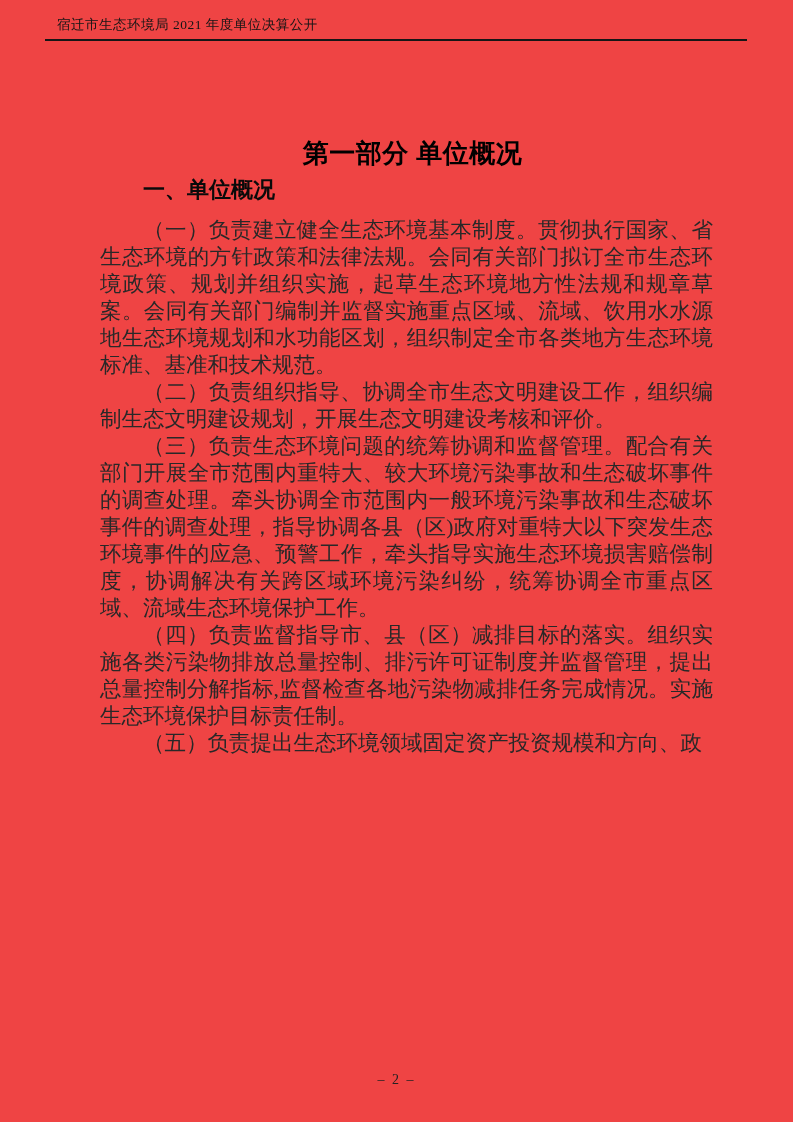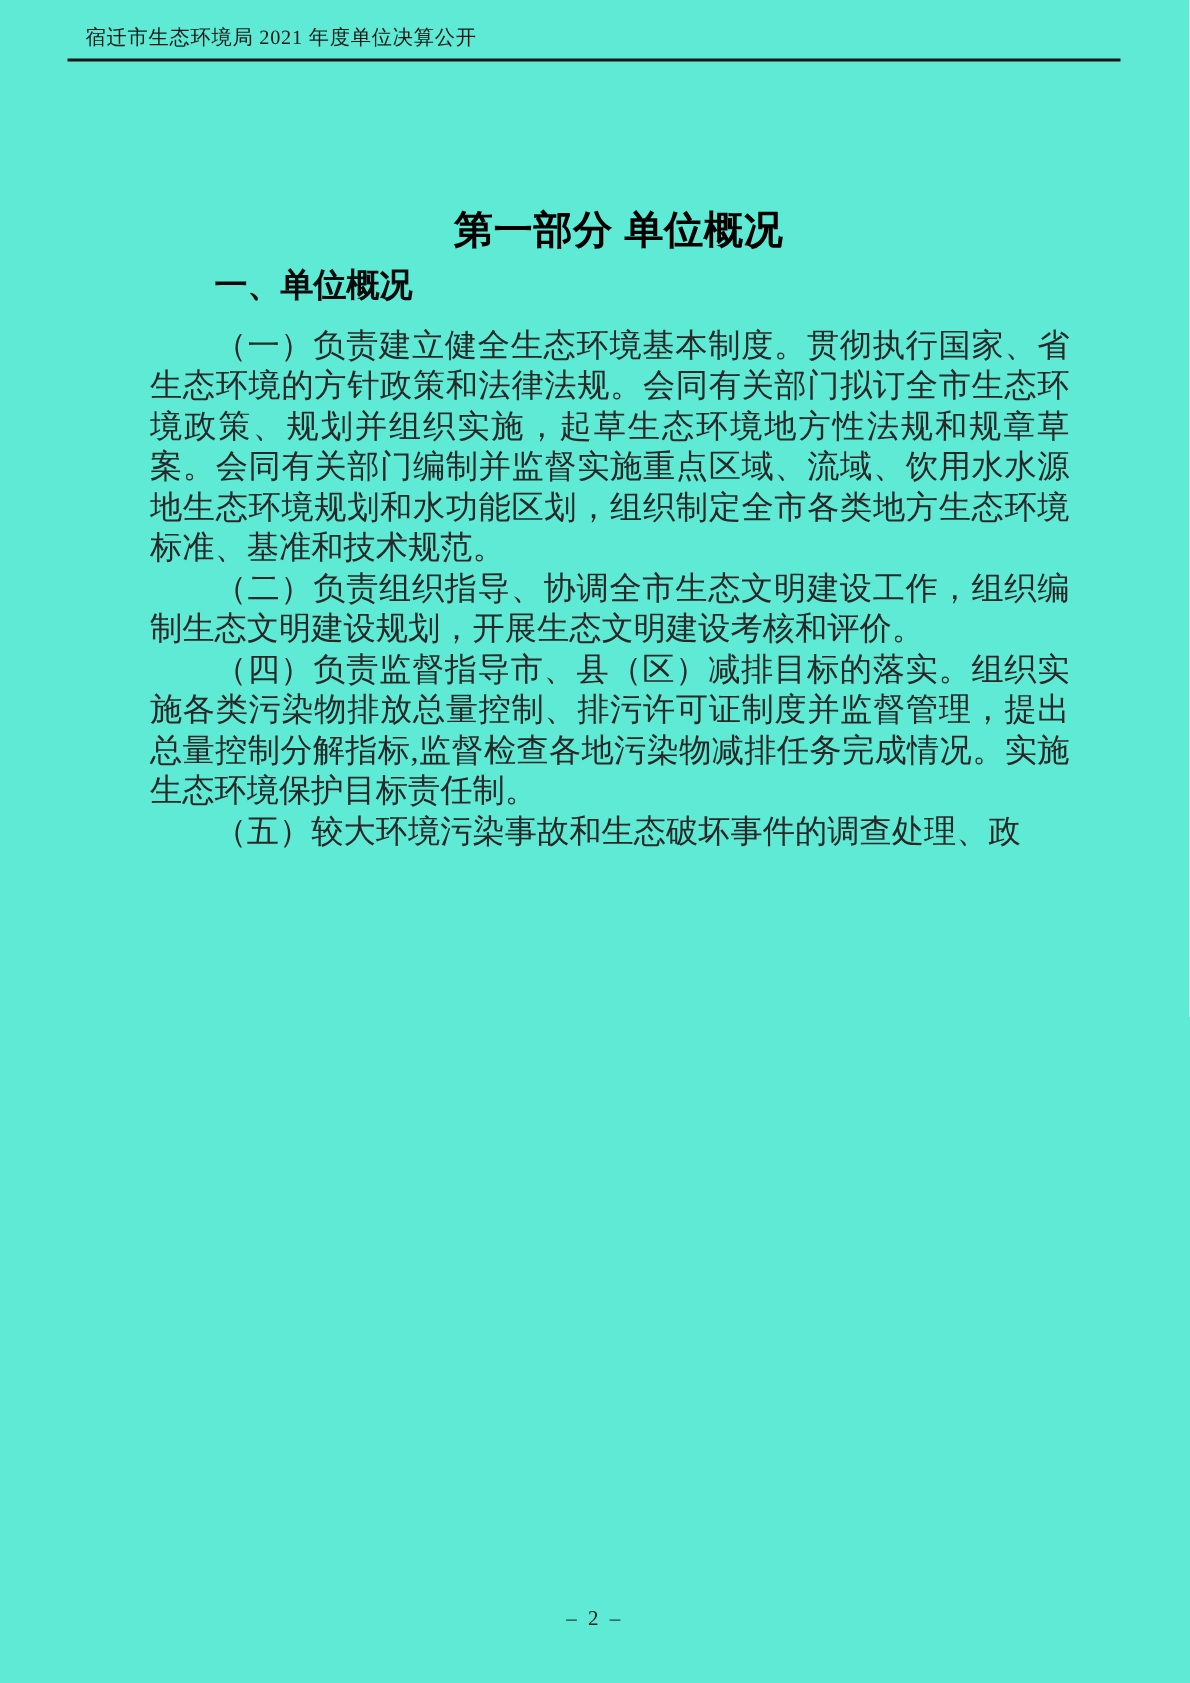--- a/index.html
+++ b/index.html
@@ -4,21 +4,21 @@
 <style>
   html, body {
     margin: 0;
     padding: 0;
     background: #ffffff;
   }
   .page {
     position: relative;
     width: 793px;
     height: 1122px;
-    background: #5eead4;
+    background: #ef4444;
     font-family: "Liberation Serif", "DejaVu Serif", serif;
     color: #1f1f1f;
     overflow: hidden;
   }
   
   .header {
     position: absolute;
     top: 0;
     left: 45px;
     right: 46px;
@@ -92,21 +92,22 @@
     <span class="header-text">宿迁市生态环境局 2021 年度单位决算公开</span>
   </div>
 
   <h1 class="doc-title">第一部分 单位概况</h1>
 
   <h2 class="section-heading">一、单位概况</h2>
 
   <div class="content">
     <p>（一）负责建立健全生态环境基本制度。贯彻执行国家、省生态环境的方针政策和法律法规。会同有关部门拟订全市生态环境政策、规划并组织实施，起草生态环境地方性法规和规章草案。会同有关部门编制并监督实施重点区域、流域、饮用水水源地生态环境规划和水功能区划，组织制定全市各类地方生态环境标准、基准和技术规范。</p>
     <p>（二）负责组织指导、协调全市生态文明建设工作，组织编制生态文明建设规划，开展生态文明建设考核和评价。</p>
+    <p>（三）负责生态环境问题的统筹协调和监督管理。配合有关部门开展全市范围内重特大、较大环境污染事故和生态破坏事件的调查处理。牵头协调全市范围内一般环境污染事故和生态破坏事件的调查处理，指导协调各县（区)政府对重特大以下突发生态环境事件的应急、预警工作，牵头指导实施生态环境损害赔偿制度，协调解决有关跨区域环境污染纠纷，统筹协调全市重点区域、流域生态环境保护工作。</p>
     <p>（四）负责监督指导市、县（区）减排目标的落实。组织实施各类污染物排放总量控制、排污许可证制度并监督管理，提出总量控制分解指标,监督检查各地污染物减排任务完成情况。实施生态环境保护目标责任制。</p>
-    <p>（五）较大环境污染事故和生态破坏事件的调查处理、政</p>
+    <p>（五）负责提出生态环境领域固定资产投资规模和方向、政</p>
   </div>
 
   <div class="footer">
     <span>– 2 –</span>
   </div>
 
 </div>
 
 </body></html>

